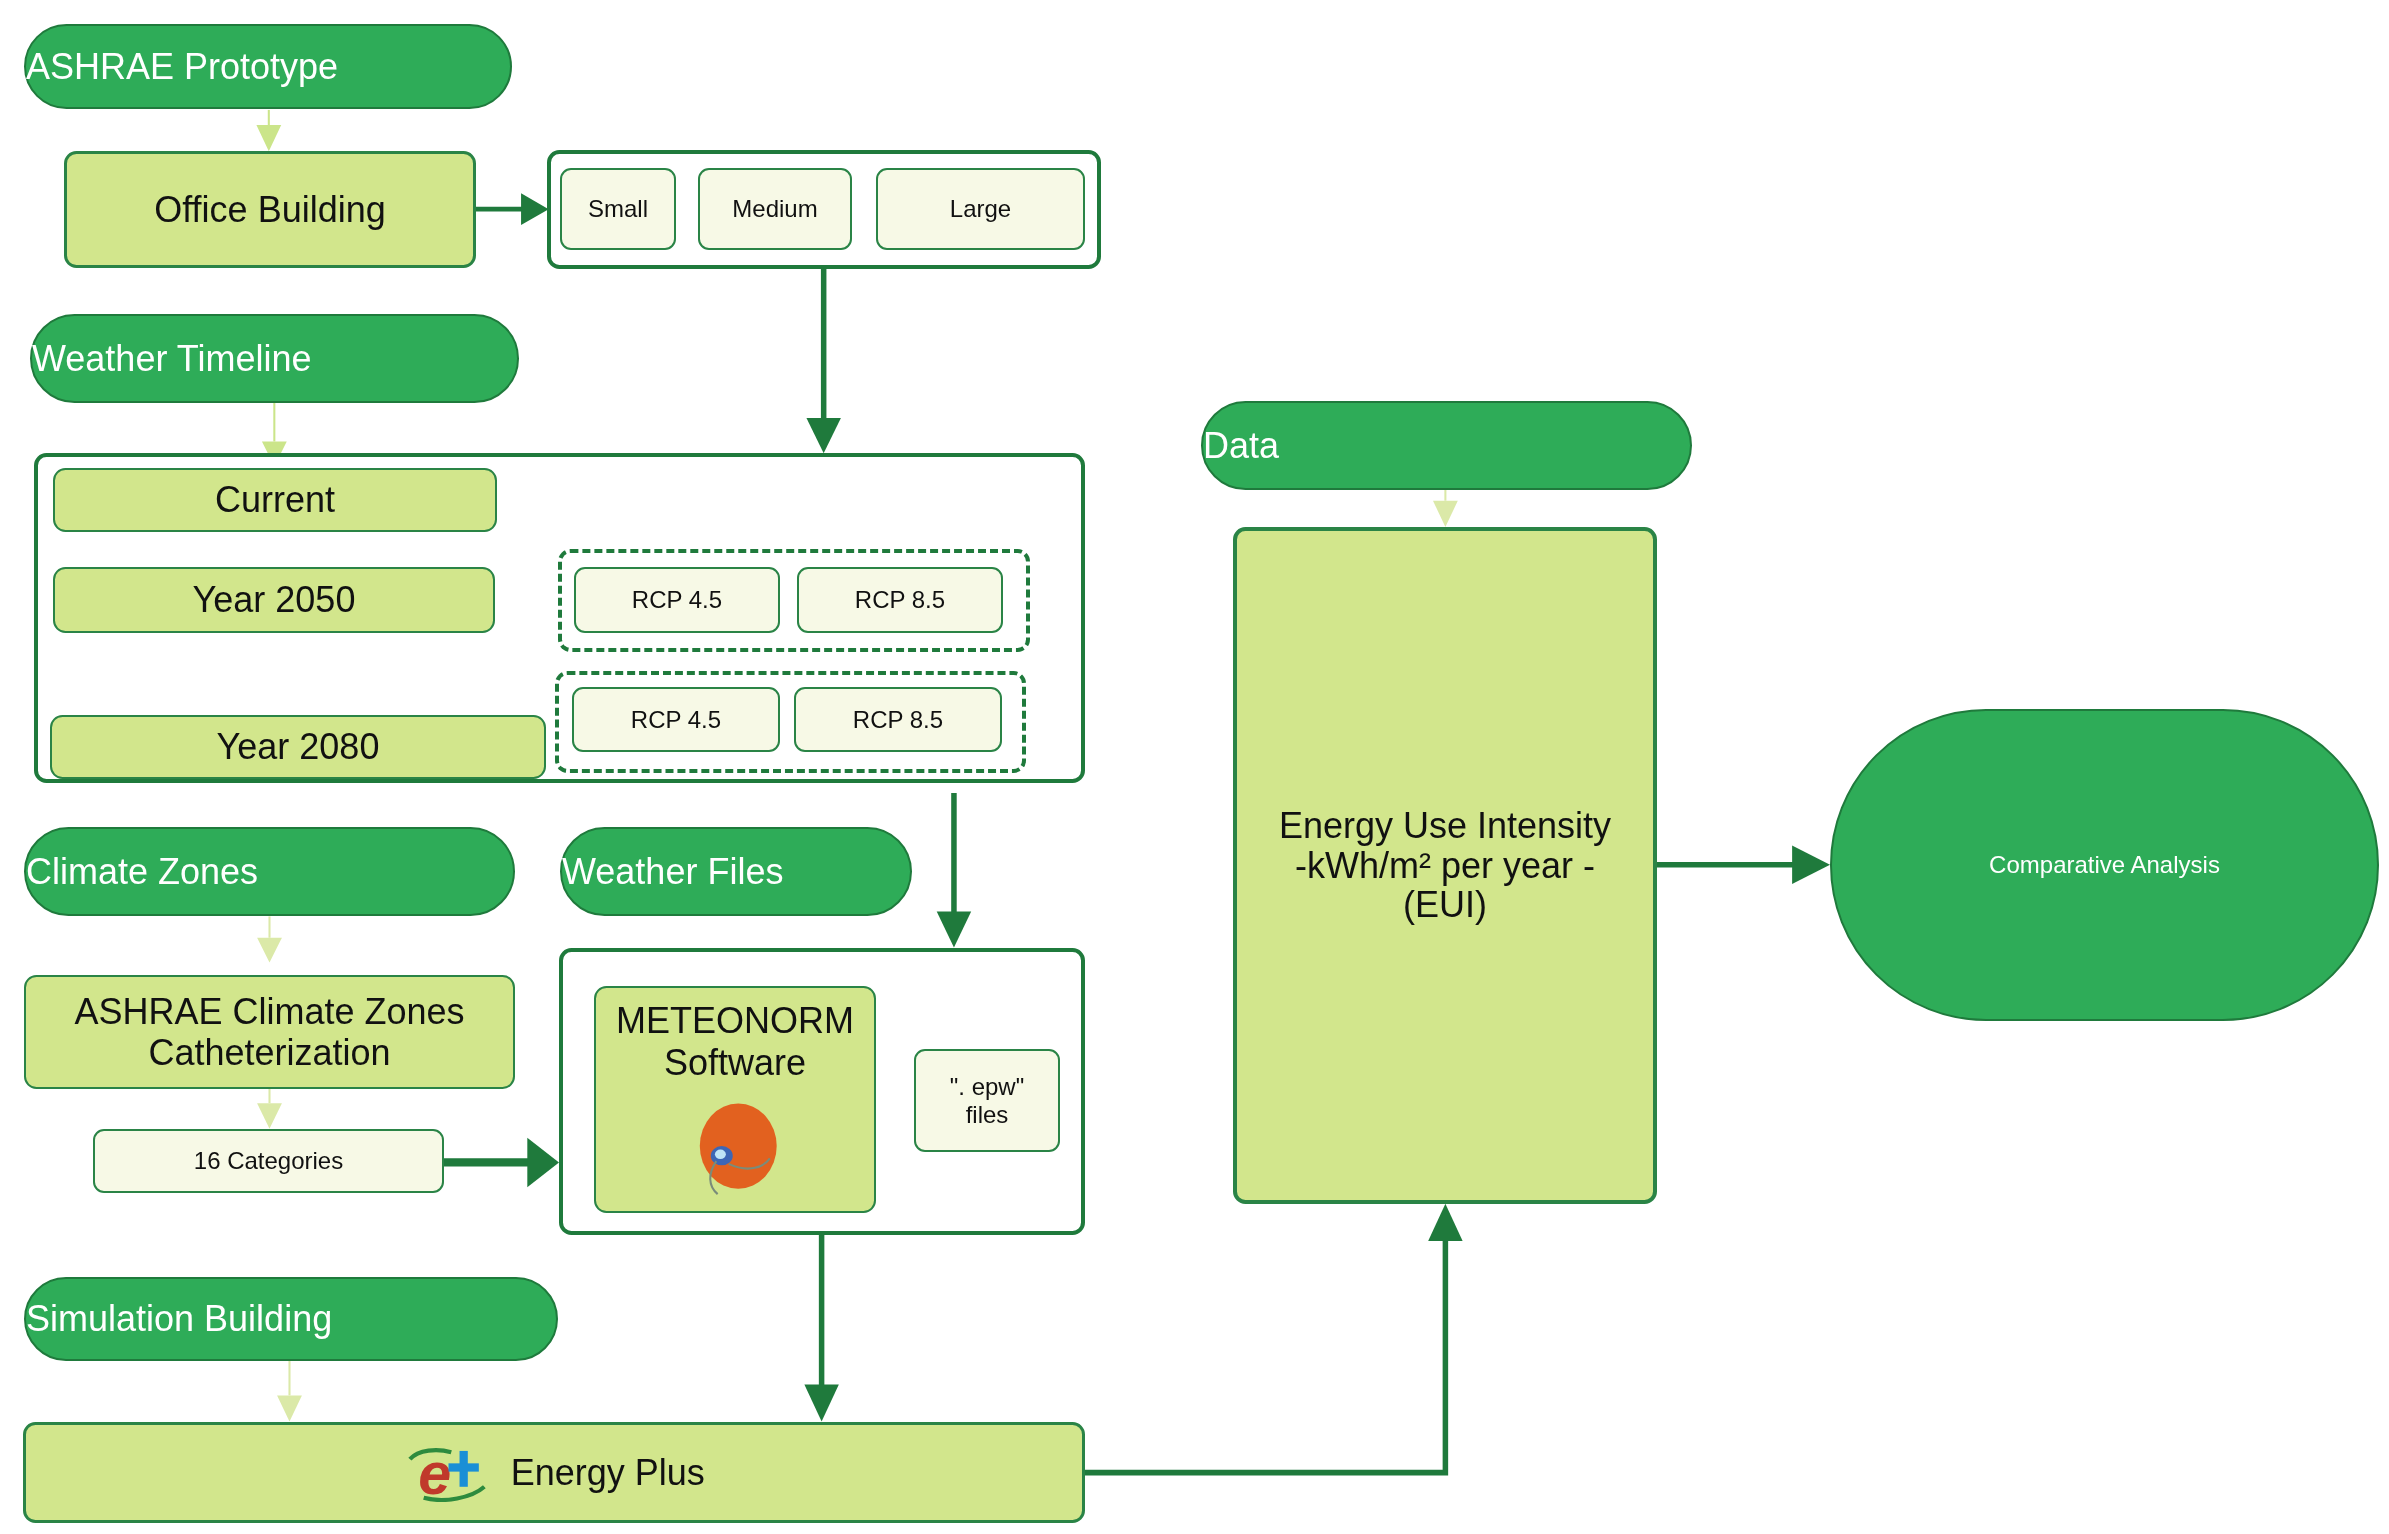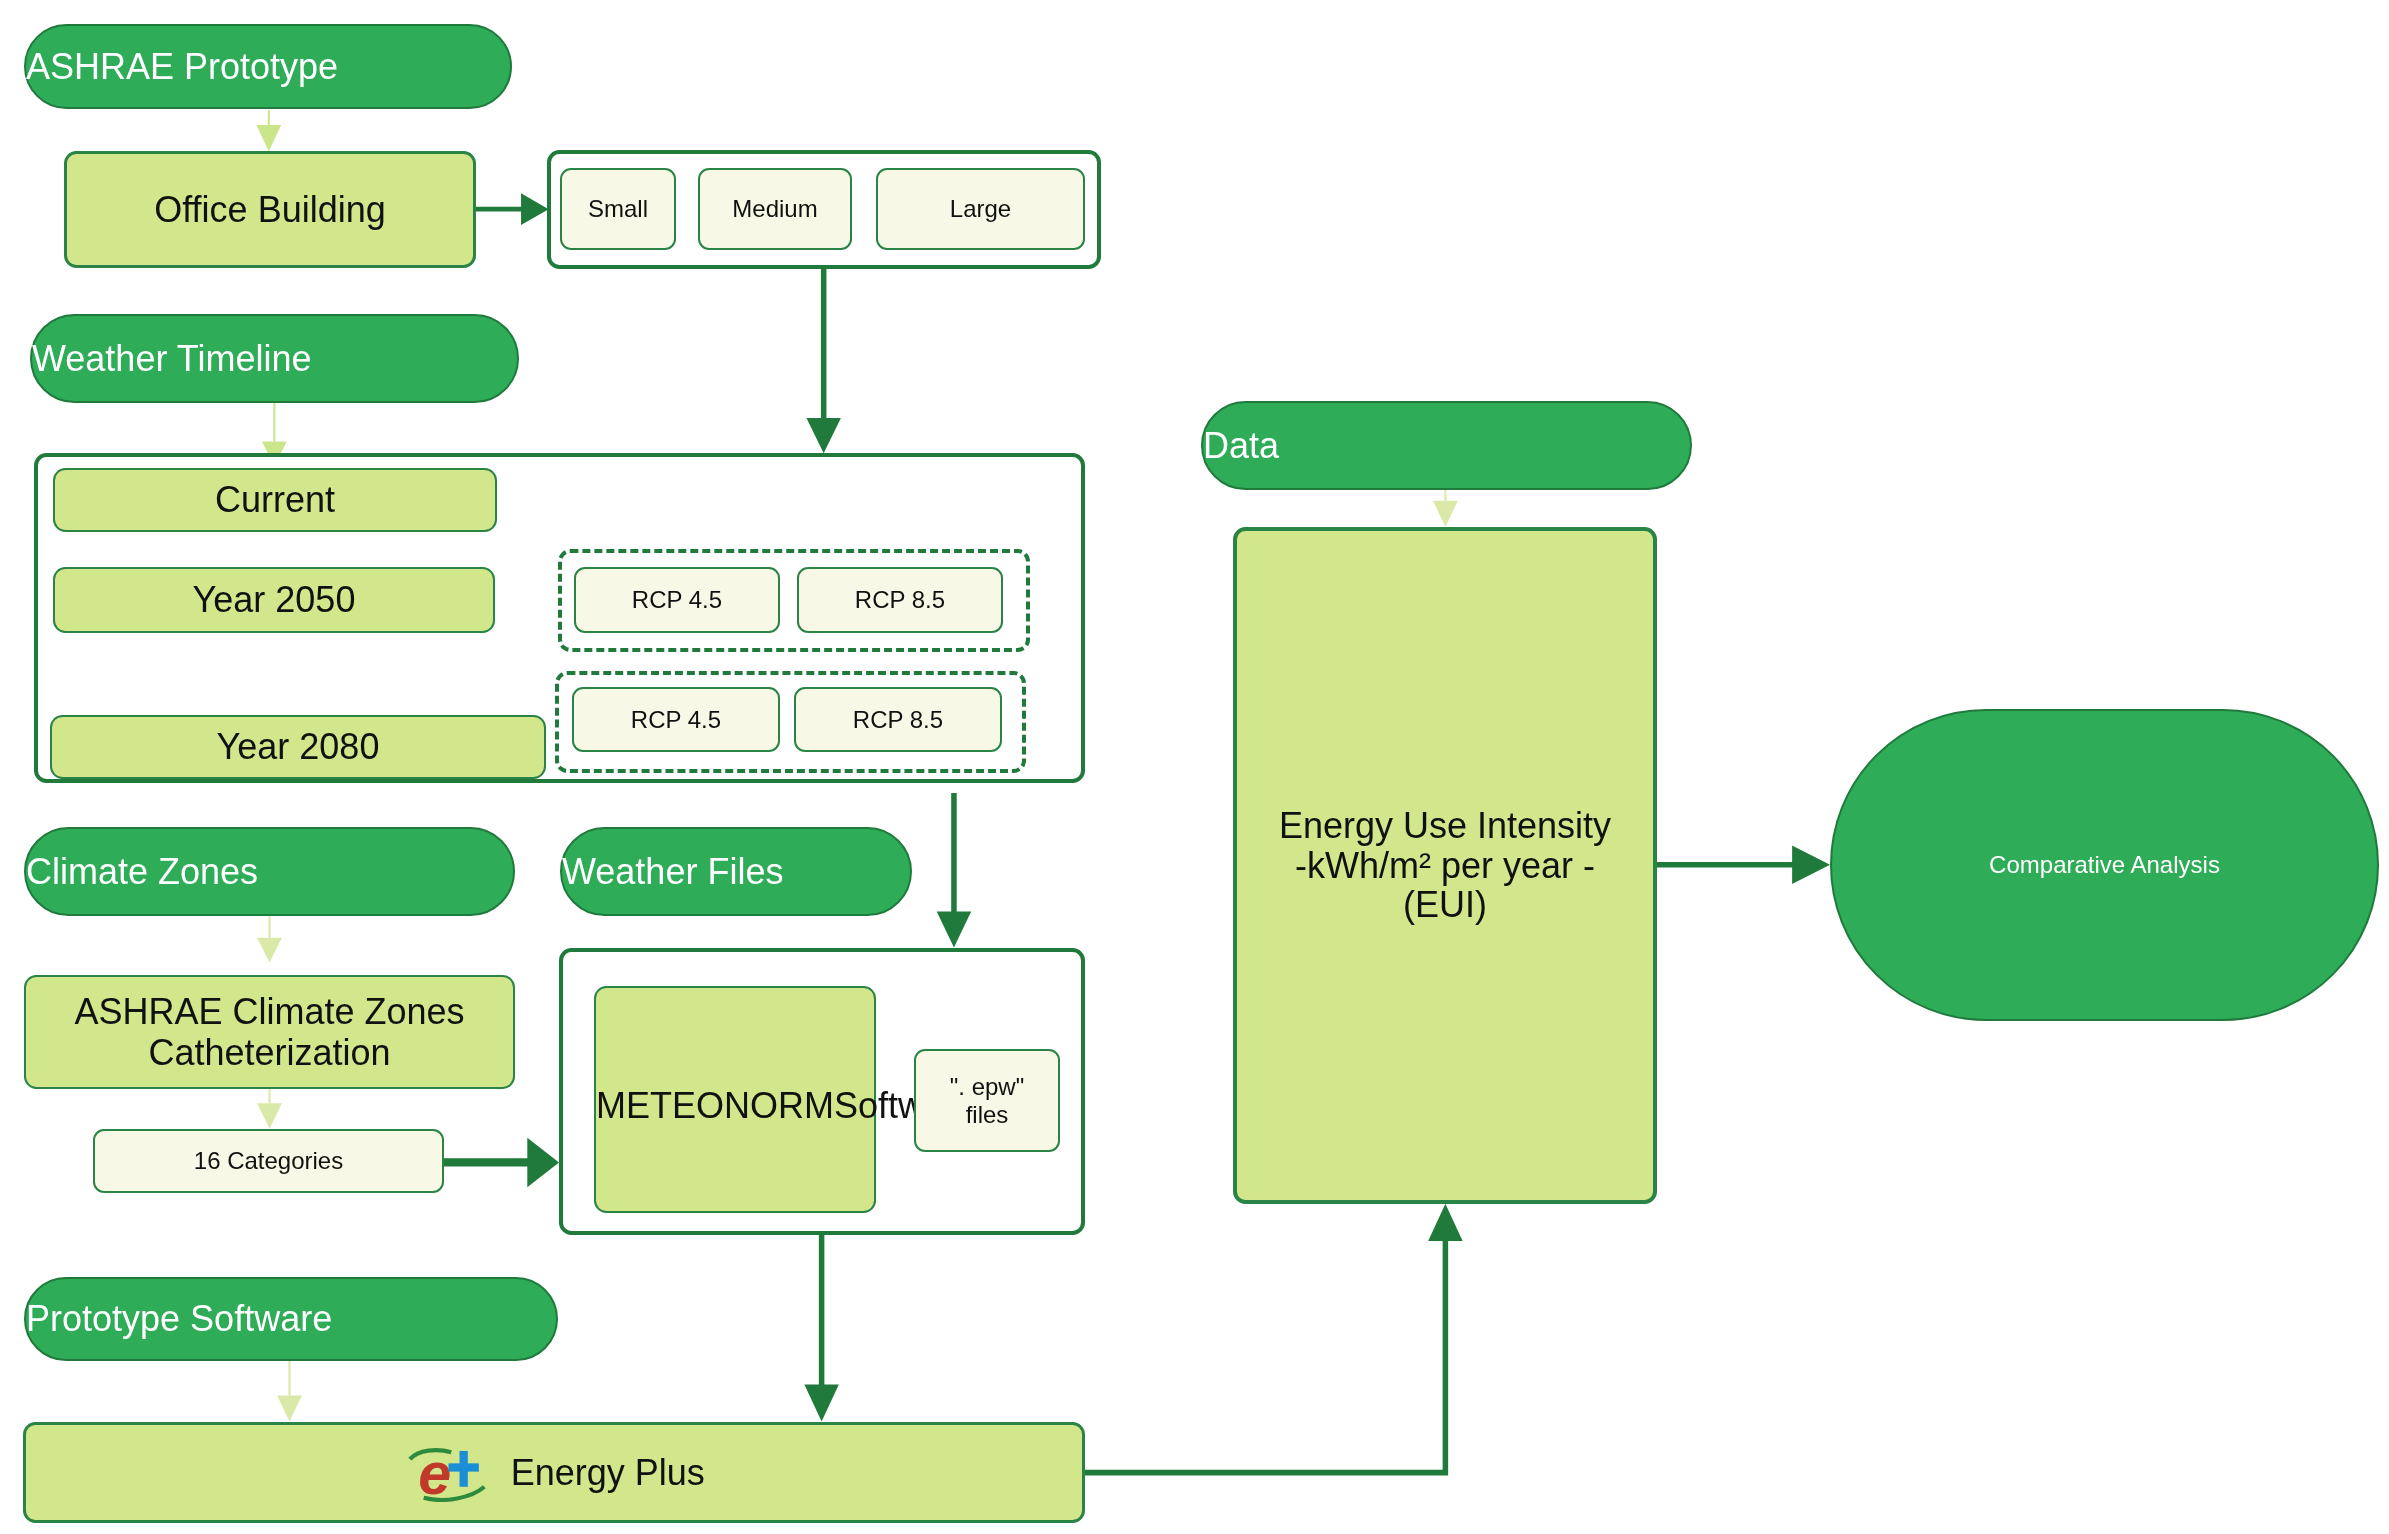--- a/index.html
+++ b/index.html
@@ -152,39 +152,39 @@
 <div class="abs wbox" style="left:93px;top:1129px;width:351px;height:64px;">
   <span>16 Categories</span>
 </div>
 
 <div class="abs pill" style="left:560px;top:827px;width:352px;height:89px;">
   <span>Weather Files</span>
 </div>
 
 <div class="abs frame" style="left:559px;top:948px;width:526px;height:287px;"></div>
 
-<div class="abs lbox" style="left:594px;top:986px;width:282px;height:227px;flex-direction:row;justify-content:flex-start;padding-top:12.4px;border-width:2.8px;">
+<div class="abs lbox" style="left:594px;top:986px;width:282px;height:227px;flex-direction:column;justify-content:flex-start;padding-top:12.4px;border-width:2.8px;">
   <span>METEONORM</span>
   <span>Software</span>
   <svg width="97" height="103" viewBox="0 0 140 150" style="margin-top:15px;">
     <ellipse cx="74" cy="70" rx="56" ry="62" fill="#e2611f"></ellipse>
     <ellipse cx="50" cy="84" rx="16" ry="14" fill="#3d66b5"></ellipse>
     <ellipse cx="48" cy="82" rx="8" ry="7" fill="#bfe4f7"></ellipse>
     <path d="M42,92 C30,110 30,128 44,140" stroke="#7a8c7a" stroke-width="3" fill="none"></path>
     <path d="M60,96 C90,110 112,100 120,88" stroke="#7a8c7a" stroke-width="3" fill="none"></path>
   </svg>
 </div>
 
 <div class="abs wbox" style="left:914px;top:1049px;width:146px;height:103px;flex-direction:column;">
   <span>". epw"</span>
   <span>files</span>
 </div>
 
 <div class="abs pill" style="left:24px;top:1277px;width:534px;height:84px;">
-  <span>Prototype Software</span>
+  <span>Simulation Building</span>
 </div>
 
 <div class="abs lbox" style="left:23px;top:1422px;width:1062px;height:101px;">
   <div class="eplus-row">
     <svg width="91" height="58" viewBox="0 0 132 84" style="font-size:52px">
       <path d="M10,22 C22,8 50,6 70,12" stroke="#2e8b3e" stroke-width="6" fill="none"></path>
       <path d="M30,78 C60,86 100,78 118,62" stroke="#2e8b3e" stroke-width="6" fill="none"></path>
       <text x="22" y="72" font-family="Liberation Sans, sans-serif" font-weight="bold" font-style="italic" font-size="86" fill="#c0392b">e</text>
       <rect x="82" y="10" width="12" height="52" fill="#1a8fd6"></rect>
       <rect x="66" y="28" width="44" height="12" fill="#1a8fd6"></rect>

